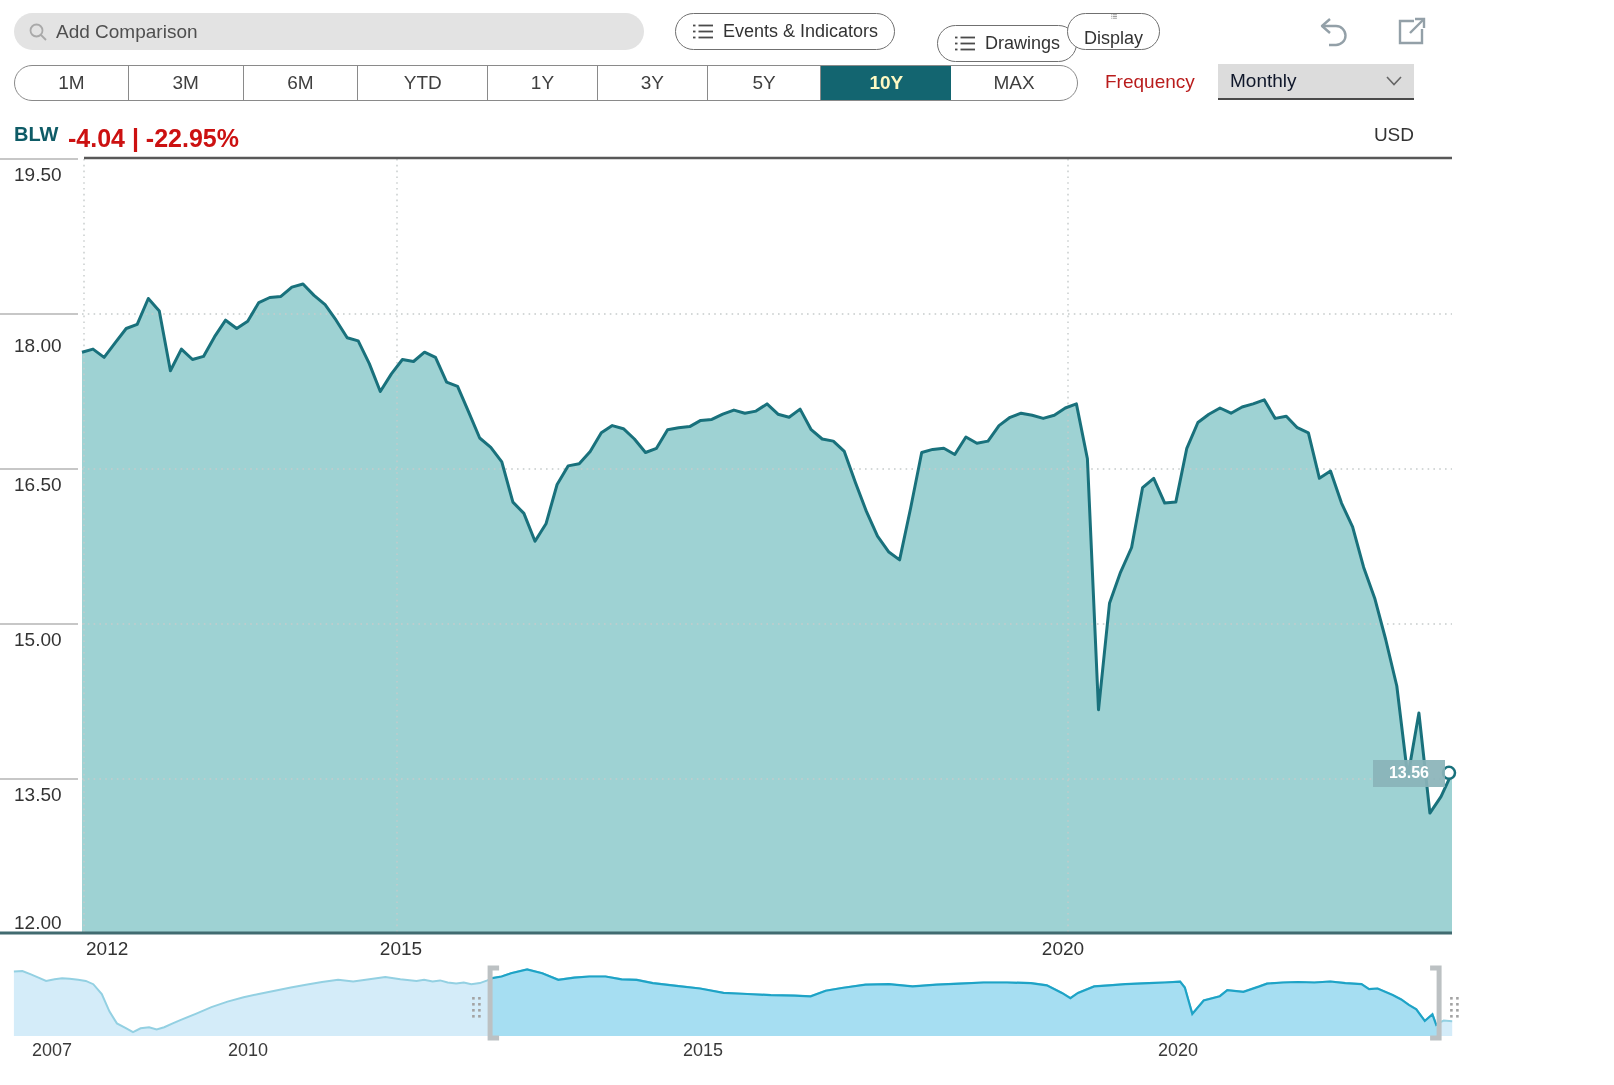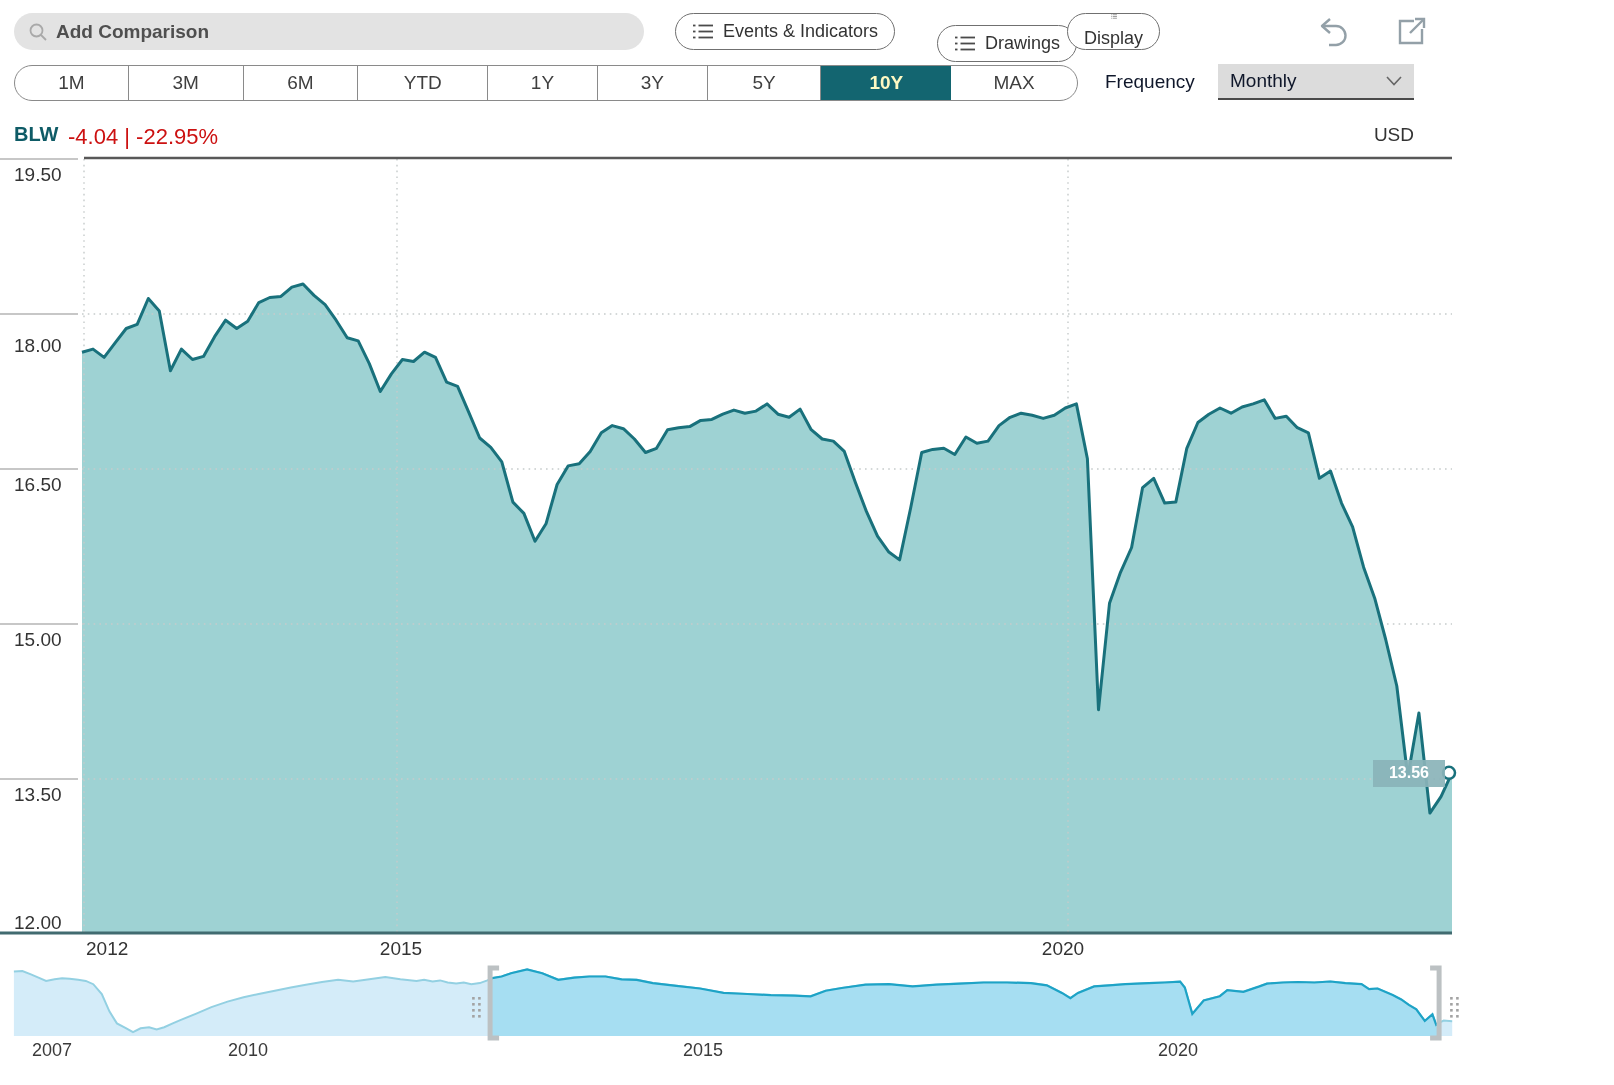--- a/index.html
+++ b/index.html
@@ -2,39 +2,39 @@
 <html><head>
 <meta charset="utf-8">
 <style>
   html,body{margin:0;padding:0;background:#fff;}
   body{width:1614px;height:1085px;position:relative;overflow:hidden;
        font-family:"Liberation Sans", sans-serif;color:#333;}
   .abs{position:absolute;}
   
   .search-pill{left:14px;top:13px;width:630px;height:37px;background:#e3e3e3;
     border-radius:19px;display:flex;align-items:center;padding-left:14px;box-sizing:border-box;}
-  .search-pill .ph{color:#4f4f4f;font-size:19px;margin-left:8px;font-weight:bold;}
+  .search-pill .ph{color:#4f4f4f;font-size:19px;margin-left:8px;}
   .tool-btn{height:37px;border:1.6px solid #707070;border-radius:19px;background:#fff;
     display:flex;align-items:center;gap:9px;padding:0 16px;box-sizing:border-box;
     font-size:18px;color:#333;cursor:pointer;}
   .icon-btn{width:36px;height:36px;display:flex;align-items:center;justify-content:center;cursor:pointer;}
   
   .tabstrip{left:14px;top:65px;width:1064px;height:36px;border:1px solid #8a8a8a;
     border-radius:18px;overflow:hidden;display:flex;box-sizing:border-box;background:#fff;}
   .tab{display:flex;align-items:center;justify-content:center;font-size:19px;color:#3f3f3f;
     border-right:1px solid #8a8a8a;box-sizing:border-box;cursor:pointer;height:100%;}
   .tab:last-child{border-right:none;}
   .tab.sel{background:#136570;color:#fef9c3;font-weight:bold;border-right:none;}
-  .freq-label{left:1105px;top:71px;font-size:19px;color:#0f172a;}
+  .freq-label{left:1105px;top:71px;font-size:19px;color:#b91c1c;}
   .freq-select{left:1218px;top:64px;width:196px;height:36px;background:#dcdcdc;
     border-bottom:2px solid #4a4a4a;display:flex;align-items:center;box-sizing:border-box;
     padding:0 12px;font-size:19px;color:#0f172a;cursor:pointer;justify-content:space-between;}
   
   .sym{left:14px;top:123px;font-size:20px;font-weight:bold;color:#0e5b66;}
-  .chg{left:68px;top:124px;font-size:22px;color:#cc1111;}
+  .chg{left:68px;top:124px;font-size:25px;color:#cc1111;font-weight:bold;}
   .cur{left:1314px;top:124px;width:100px;text-align:right;font-size:19px;color:#333;}
   
   .ylab{width:70px;text-align:left;font-size:19px;color:#333;}
   .xlab{font-size:19px;color:#333;}
   .navlab{font-size:18px;color:#3a3a3a;}
   .price-tag{width:72px;height:27px;background:rgba(138,179,185,0.92);color:#fff;
     font-size:16px;font-weight:bold;display:flex;align-items:center;justify-content:center;}
   svg{display:block;}
 </style>
 </head>

